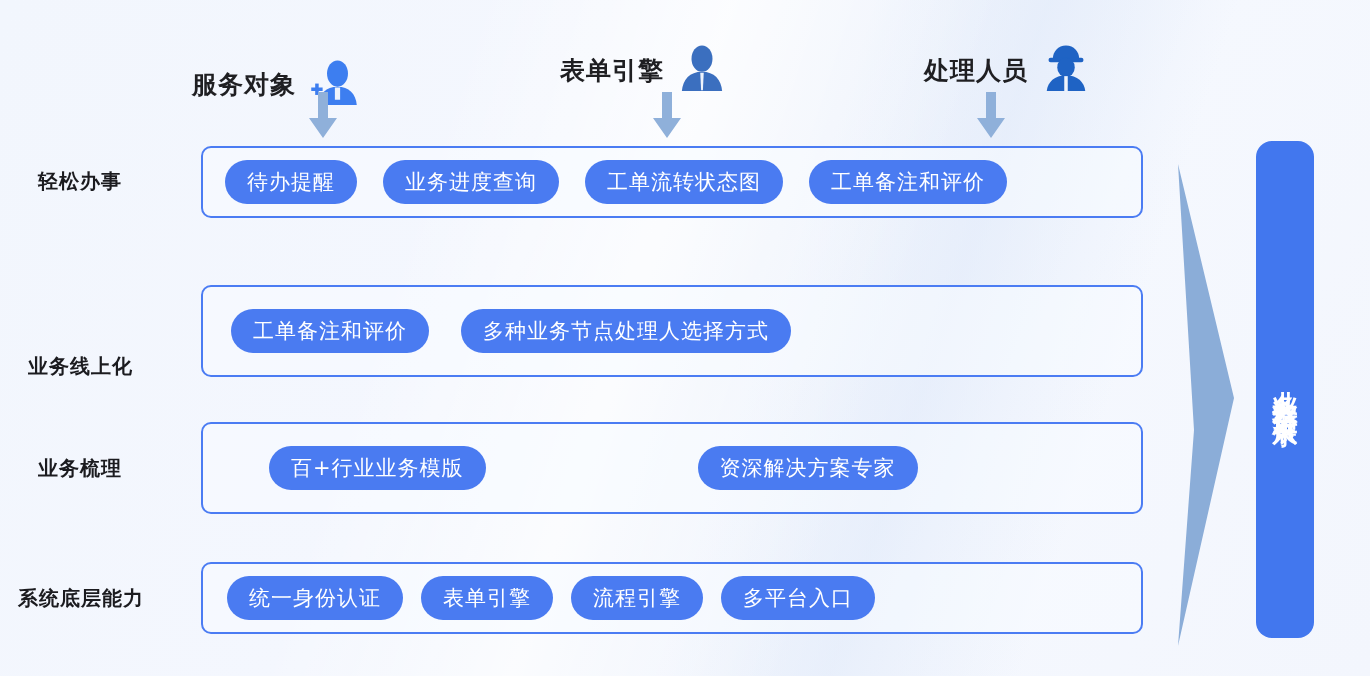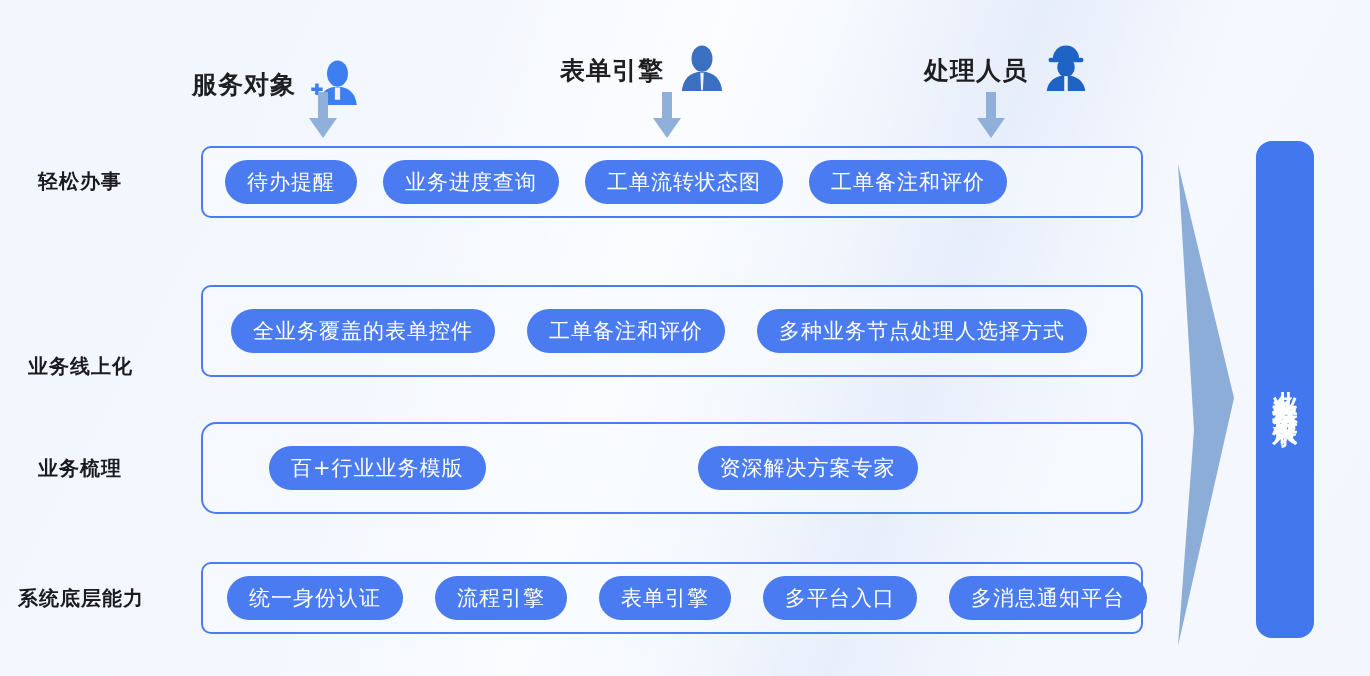--- a/index.html
+++ b/index.html
@@ -154,36 +154,34 @@
       </svg>
       <div class="row-label" style="left: 38px; top: 168px;">轻松办事</div>
       <div class="row-box" style="left: 201px; top: 146px; width: 942px; height: 72px; padding-left: 22px; gap: 26px;">
         <div class="pill">待办提醒</div>
         <div class="pill">业务进度查询</div>
         <div class="pill">工单流转状态图</div>
         <div class="pill">工单备注和评价</div>
       </div>
       <div class="row-label" style="left: 28px; top: 317px; margin-top: 36px;">业务线上化</div>
       <div class="row-box" style="left: 201px; top: 285px; width: 942px; height: 92px; padding-left: 28px; gap: 32px;">
-        <div class="pill">全业务覆盖的表单控件</div>
         <div class="pill">工单备注和评价</div>
         <div class="pill">多种业务节点处理人选择方式</div>
       </div>
       <div class="row-label" style="left: 38px; top: 455px; text-align: center;">业务梳理</div>
-      <div class="row-box" style="left: 201px; top: 422px; width: 942px; height: 92px; padding-left: 66px; gap: 212px; border-radius: 15px;">
+      <div class="row-box" style="left: 201px; top: 422px; width: 942px; height: 92px; padding-left: 66px; gap: 212px;">
         <div class="pill">百+行业业务模版</div>
         <div class="pill">资深解决方案专家</div>
       </div>
       <div class="row-label" style="left: 18px; top: 585px;">系统底层能力</div>
-      <div class="row-box" style="left: 201px; top: 562px; width: 942px; height: 72px; padding-left: 24px; gap: 32px;">
+      <div class="row-box" style="left: 201px; top: 562px; width: 942px; height: 72px; padding-left: 24px; gap: 18px;">
         <div class="pill">统一身份认证</div>
+        <div class="pill">表单引擎</div>
         <div class="pill">流程引擎</div>
-        <div class="pill">表单引擎</div>
         <div class="pill">多平台入口</div>
-        <div class="pill">多消息通知平台</div>
       </div>
       <svg id="big-arrow" viewBox="0 0 110 510" preserveAspectRatio="none">
         <path d="M18 14 L74 248 L18 496 L34 280 Z" fill="#8badd8"></path>
       </svg>
       <div class="vbanner">
         <span class="vbanner-text">业务数据分析展示</span>
       </div>
     </div>
 </div>
 

